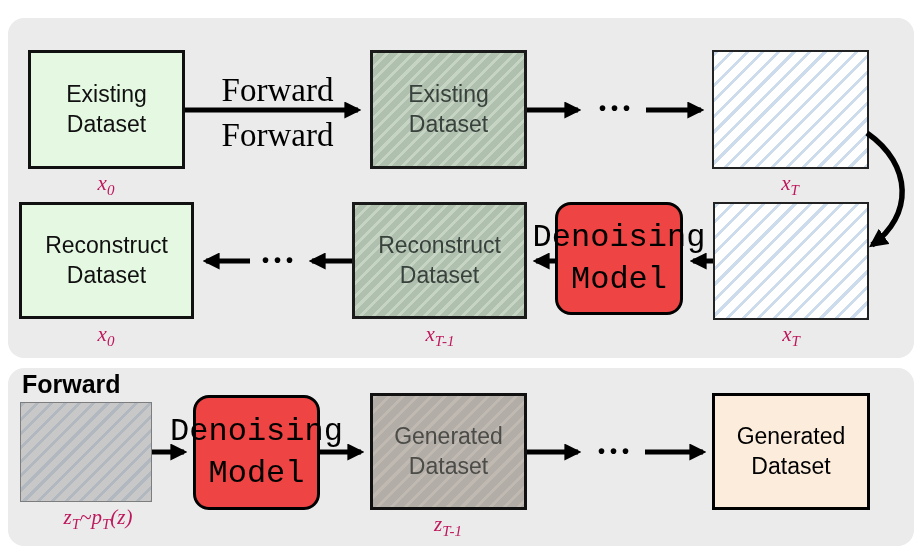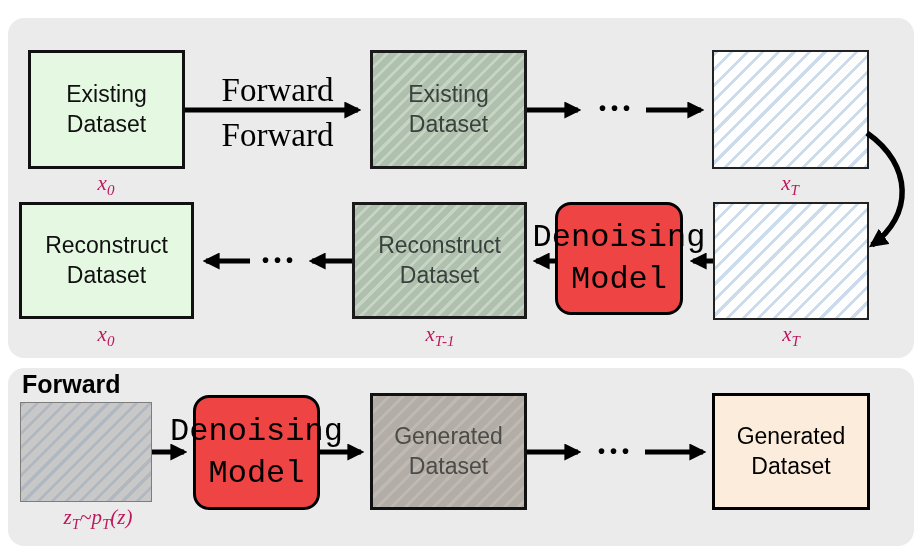--- a/index.html
+++ b/index.html
@@ -75,20 +75,23 @@
   <div class="math" style="left:400px;top:322px;width:80px;">
     <span>x</span><sub>T-1</sub>
   </div>
   <div class="math" style="left:751px;top:322px;width:80px;">
     <span>x</span><sub>T</sub>
   </div>
 
   <div class="math" style="left:28px;top:505px;width:140px;">
     <span>z</span><sub>T</sub><span>~</span><span>p</span><sub>T</sub><span>(z)</span>
   </div>
+  <div class="math" style="left:408px;top:512px;width:80px;">
+    <span>z</span><sub>T-1</sub>
+  </div>
 
   <div class="dots" style="left:587px;top:97px;">•••</div>
   <div class="dots" style="left:250px;top:249px;">•••</div>
   <div class="dots" style="left:586px;top:440px;">•••</div>
 
   <svg class="overlay" width="922" height="554" viewBox="0 0 922 554">
     <defs>
       <marker id="ah" viewBox="0 0 10 10" refX="8" refY="5" markerWidth="3.4" markerHeight="3.4" orient="auto-start-reverse">
         <path d="M0,0 L10,5 L0,10 z" fill="#000"></path>
       </marker>

